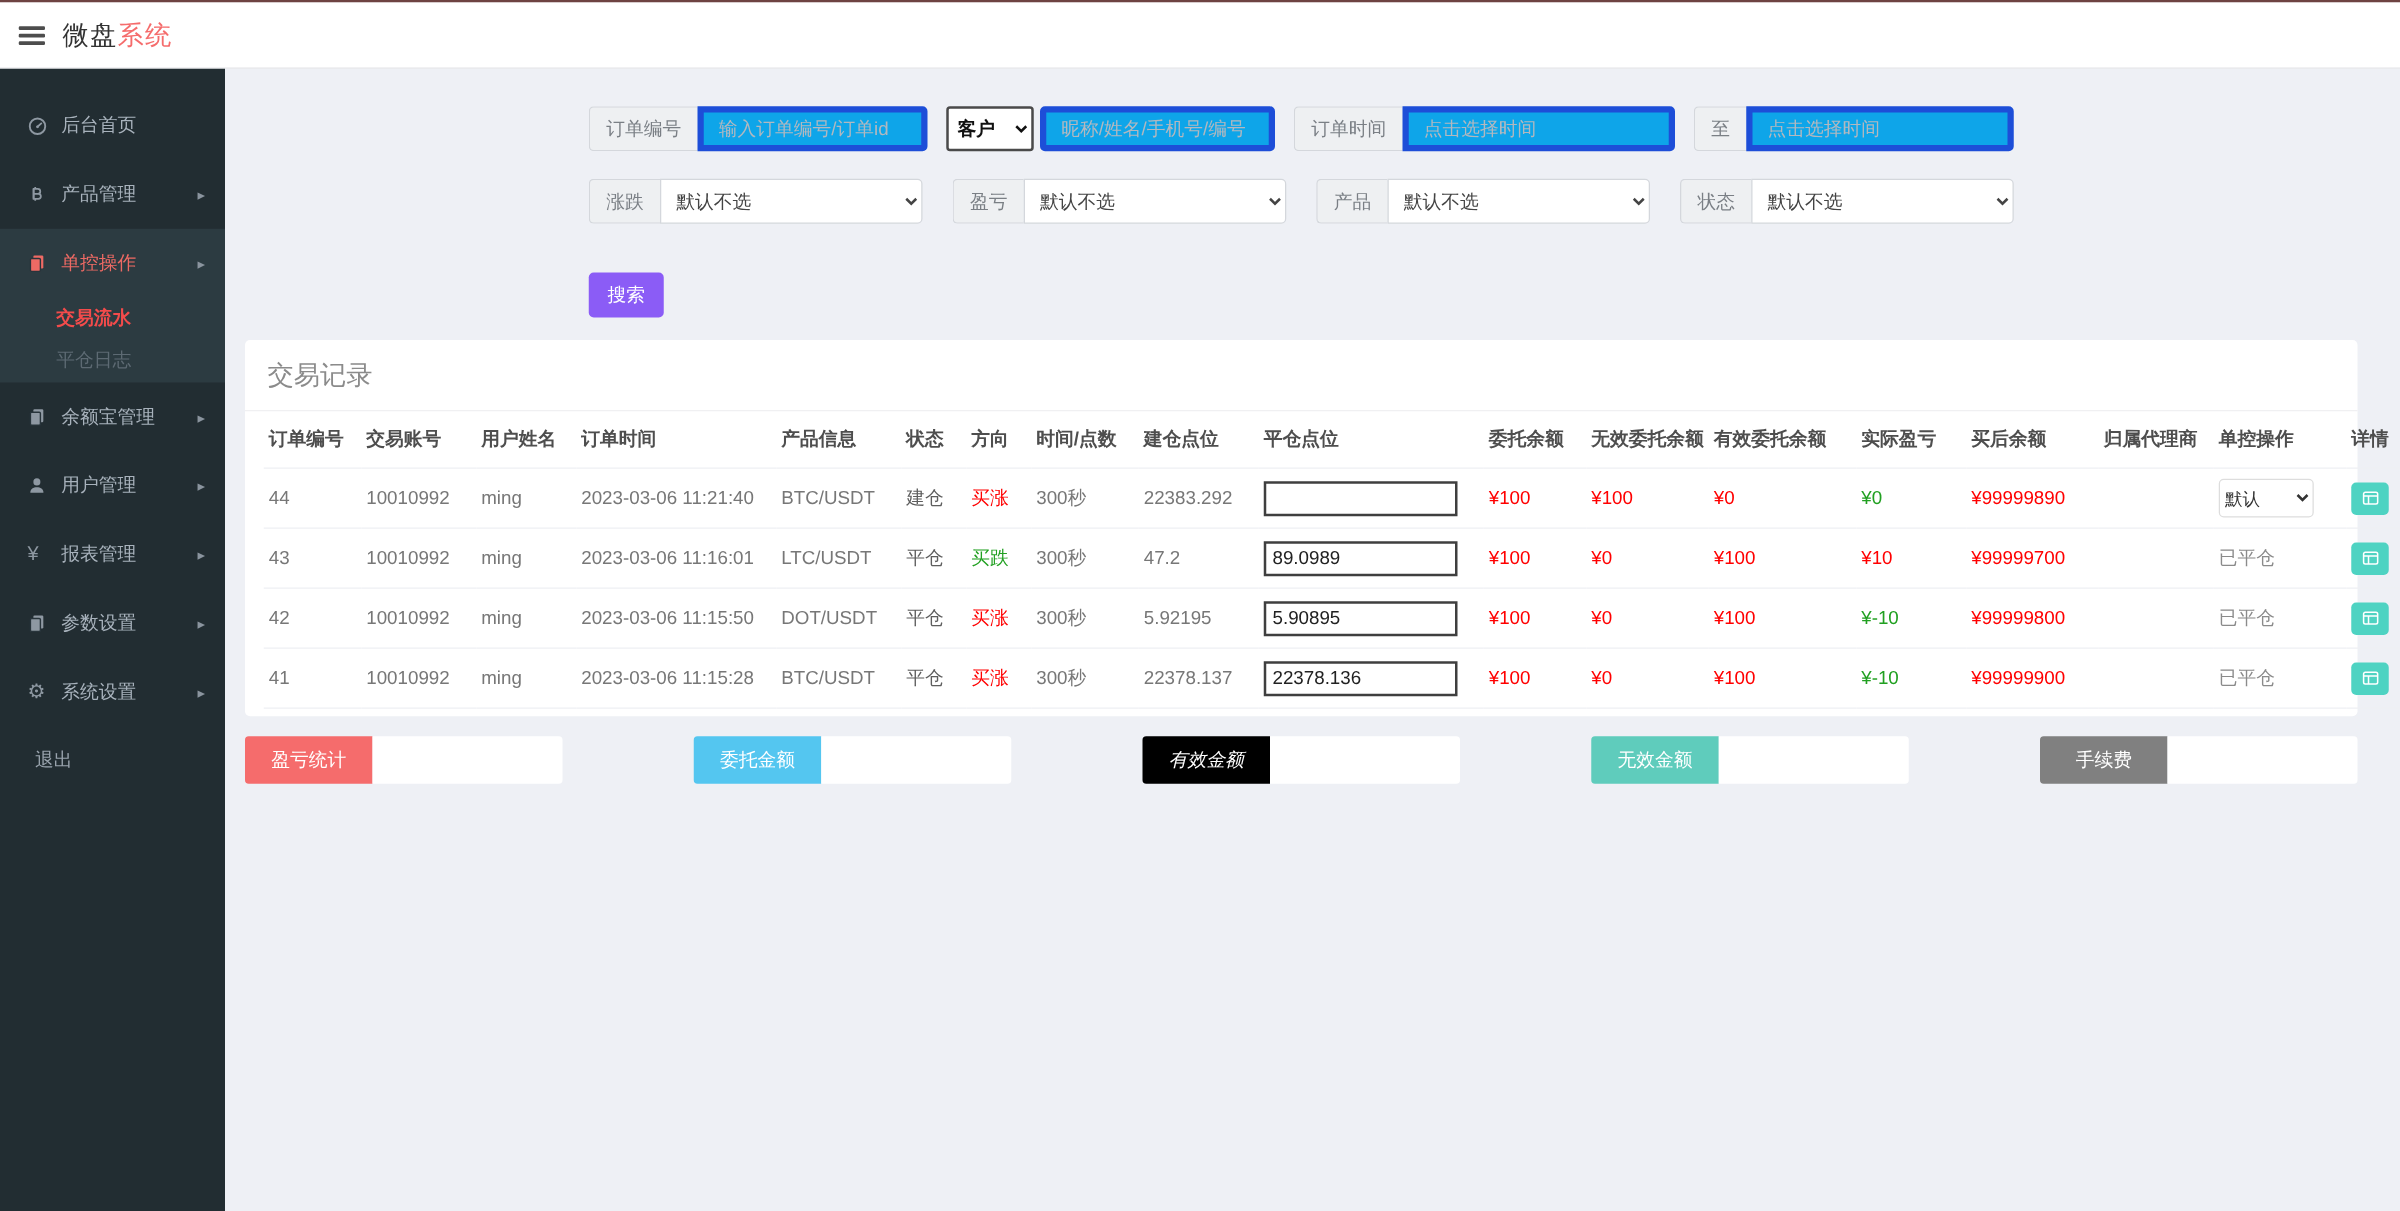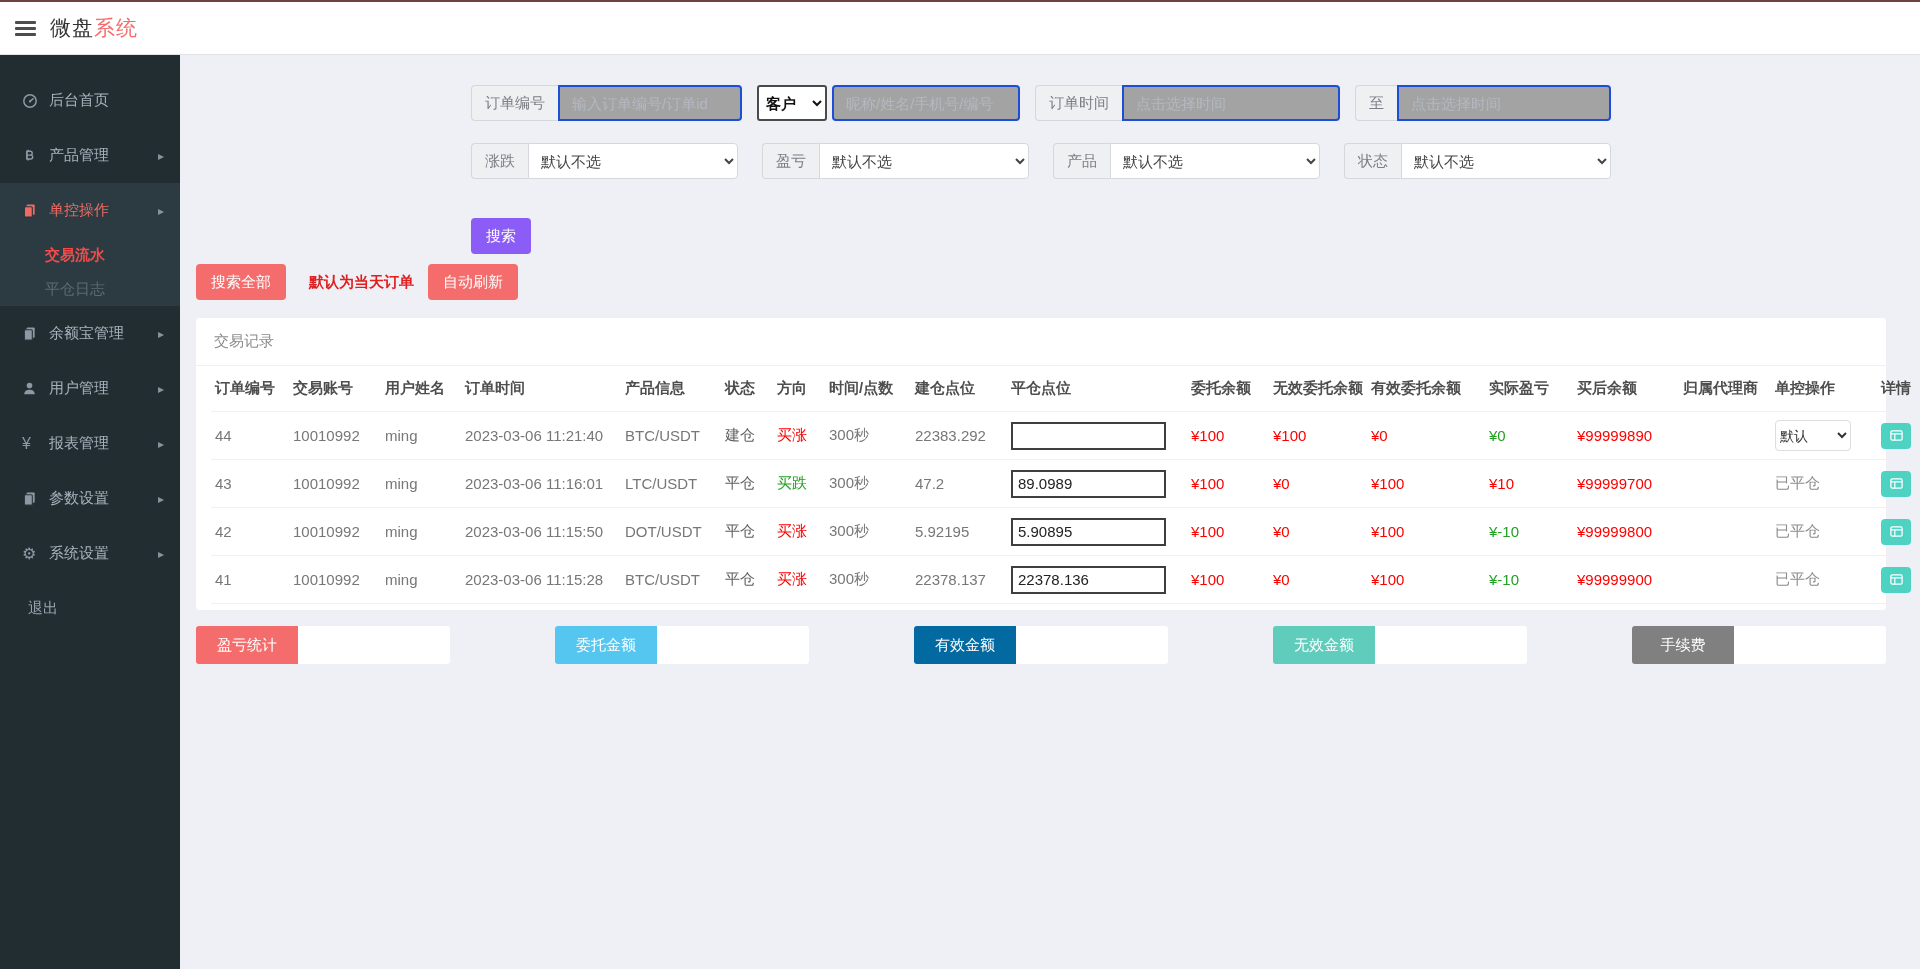--- a/index.html
+++ b/index.html
@@ -32,42 +32,42 @@
   .logout { height:55px; display:flex; align-items:center; padding-left:28px;
     color:#9aa4ae; font-size:15px; cursor:pointer; }
   
   .content { margin-left:180px; padding:30px 34px 0 16px; }
   .filters { width:1140px; margin:0 auto; }
   .f-row { display:flex; justify-content:space-between; margin-bottom:22px; }
   .igroup { display:flex; align-items:stretch; height:36px; }
   .ig-label { background:#eef0f2; border:1px solid #d4d7dc; border-right:none;
     border-radius:4px 0 0 4px; color:#7a7f85; font-size:15px; display:flex;
     align-items:center; padding:0 13px; white-space:nowrap; }
-  .ig-input { border:2px solid #1d4ed8; border-radius:0 4px 4px 0; padding:0 12px;
-    font-size:15px; color:#333; outline:none; background:#a3a3a3; font-family:inherit; }
+  .ig-input { border:5px solid #1d4ed8; border-radius:0 4px 4px 0; padding:0 12px;
+    font-size:15px; color:#333; outline:none; background:#0ea5e9; font-family:inherit; }
   .ig-input::placeholder { color:#b3b8bf; }
   .ig-input.solo { border-radius:4px; }
   .head-select { height:36px; border:2px solid #4a4a4a; border-radius:3px; font-size:15px;
     font-weight:bold; color:#111; background:#fff; padding:0 3px; margin-right:5px;
     width:70px; font-family:inherit; }
   .ig-select { border:1px solid #d4d7dc; border-radius:0 4px 4px 0; font-size:15px;
     color:#444; background:#fff; padding:0 8px; width:210px; font-family:inherit; outline:none; }
   .f-row1 .igroup:nth-child(1) .ig-input { width:184px; }
   .f-row1 .igroup:nth-child(2) .ig-input { width:188px; }
   .f-row1 .igroup:nth-child(3) .ig-input { width:218px; }
   .f-row1 .igroup:nth-child(4) .ig-input { width:214px; }
   .btn { border:none; border-radius:4px; color:#fff; font-size:15px; height:36px;
     padding:0 15px; cursor:pointer; font-family:inherit; }
   .btn.green { background:#8b5cf6; margin-top:17px; }
   .btn.salmon { background:#f56c6c; }
   .actions { display:flex; align-items:center; margin-top:10px; }
   .note { color:#e02020; font-weight:bold; font-size:15px; margin:0 14px 0 23px; }
   
   .panel { background:#fff; border-radius:4px; margin-top:18px; }
-  .panel-title { padding:14px 18px; color:#8b8b8b; font-size:15px; border-bottom:1px solid #f0f0f2; }
+  .panel-title { padding:14px 18px; color:#8b8b8b; font-size:21px; border-bottom:1px solid #f0f0f2; }
   .table-wrap { padding:0 15px 6px; }
   table { width:100%; border-collapse:collapse; table-layout:fixed; }
   th { font-size:15px; color:#4e4e4e; text-align:left; padding:13px 4px;
     font-weight:bold; white-space:nowrap; }
   td { font-size:15px; color:#777; padding:0 4px; height:48px; white-space:nowrap; }
   tbody tr { border-top:1px solid #eef0f4; }
   tbody tr:last-child { border-bottom:1px solid #eef0f4; }
   .c-status { color:#5e5e5e; }
   .c-red { color:#ff0000; }
   .c-green { color:#21a021; }
@@ -234,25 +234,20 @@
           <select class="ig-select"><option>默认不选</option></select>
         </div>
         <div class="igroup">
           <span class="ig-label">状态</span>
           <select class="ig-select"><option>默认不选</option></select>
         </div>
       </div>
     <button class="btn green">搜索</button>
   </div>
 
-  <div class="actions">
-    <button class="btn salmon">搜索全部</button>
-    <span class="note">默认为当天订单</span>
-    <button class="btn salmon">自动刷新</button>
-  </div>
 
   <section class="panel">
     <div class="panel-title">交易记录</div>
     <div class="table-wrap">
       <table>
         <colgroup>
             <col style="width: 78px;">
             <col style="width: 92px;">
             <col style="width: 80px;">
             <col style="width: 160px;">
@@ -410,21 +405,21 @@
   <div class="stats">
       <div class="stat">
         <span class="stat-label" style="background: rgb(245, 108, 108);">盈亏统计</span>
         <span class="stat-value"></span>
       </div>
       <div class="stat">
         <span class="stat-label" style="background: rgb(84, 198, 240);">委托金额</span>
         <span class="stat-value"></span>
       </div>
       <div class="stat">
-        <span class="stat-label" style="background: #0369a1;">有效金额</span>
+        <span class="stat-label" style="background: #000000; font-style: italic;">有效金额</span>
         <span class="stat-value"></span>
       </div>
       <div class="stat">
         <span class="stat-label" style="background: rgb(95, 204, 188);">无效金额</span>
         <span class="stat-value"></span>
       </div>
       <div class="stat">
         <span class="stat-label" style="background: rgb(128, 128, 128);">手续费</span>
         <span class="stat-value"></span>
       </div>

